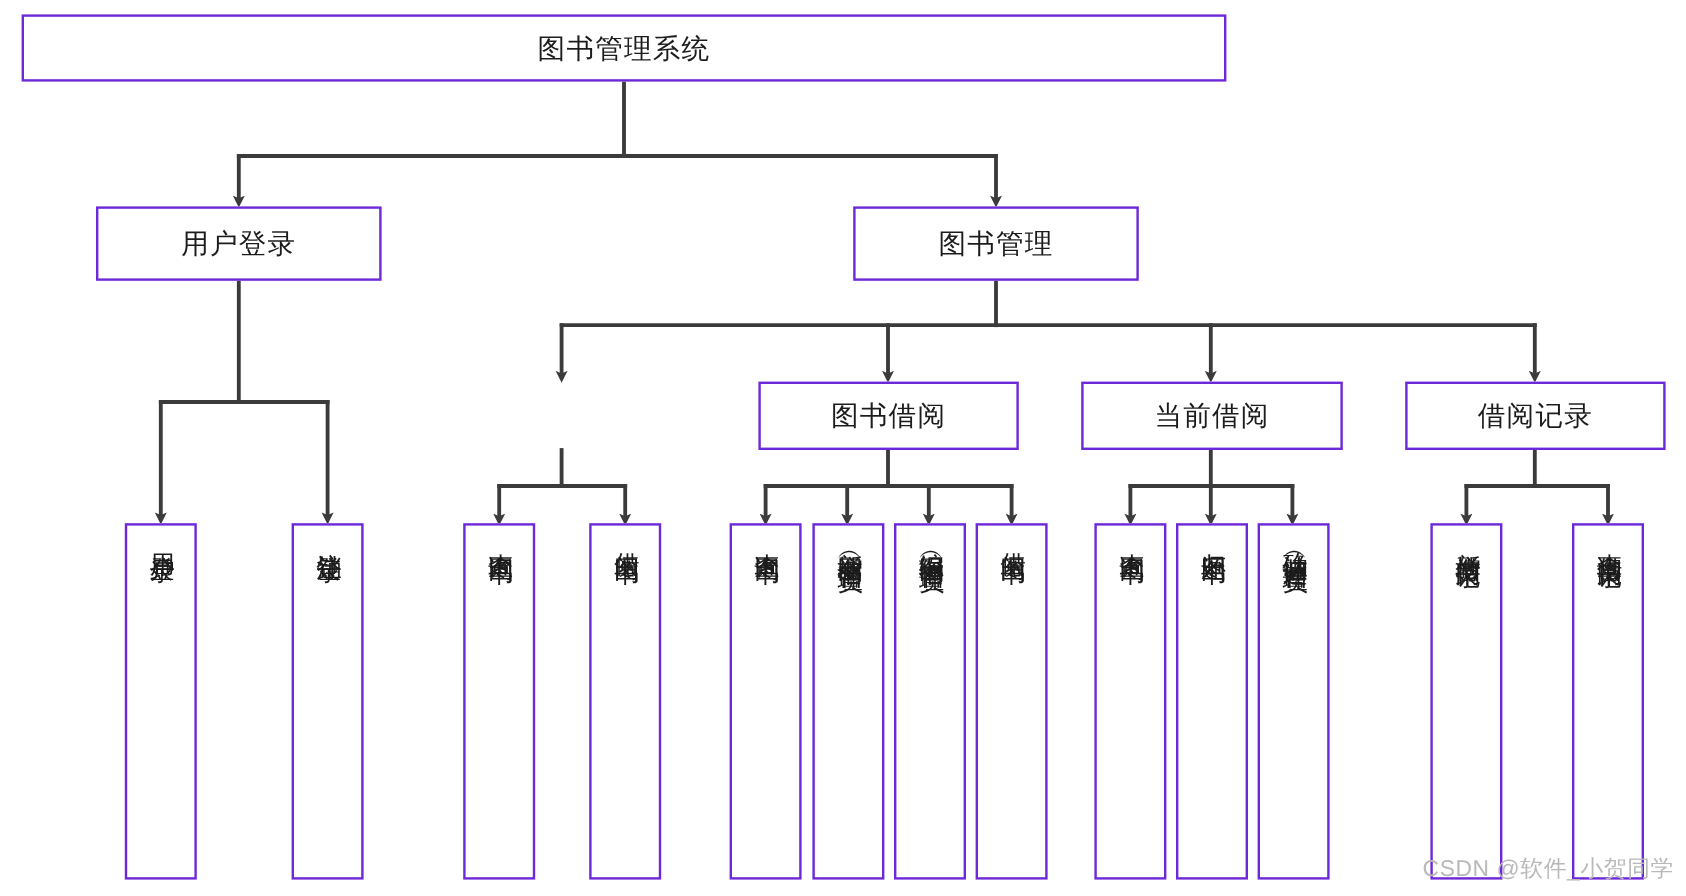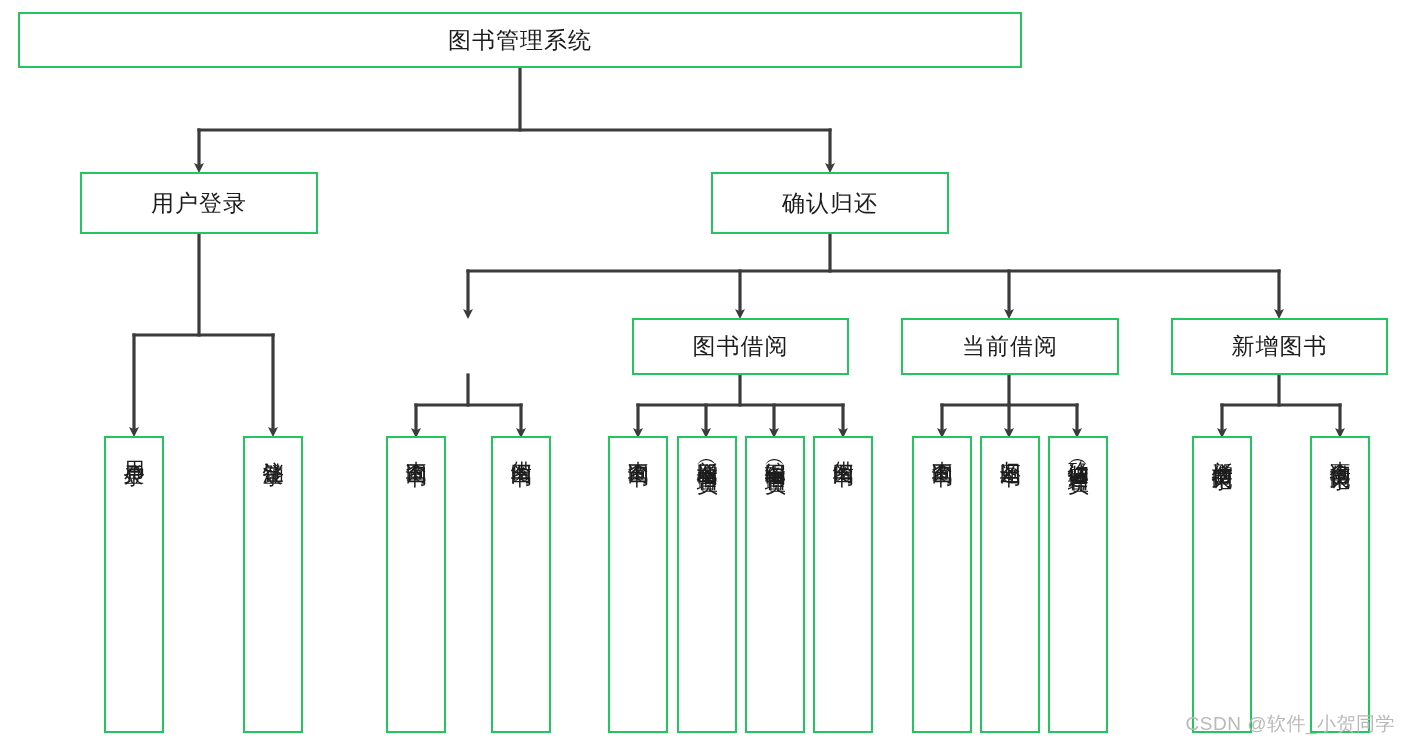--- a/index.html
+++ b/index.html
@@ -18,21 +18,21 @@
   #edges{
     position:absolute;
     left:0;top:0;
     width:1405px;height:747px;
     pointer-events:none;
   }
   .node{
     position:absolute;
     box-sizing:border-box;
     background:#ffffff;
-    border:2px solid #22c55e;
+    border:2px solid #6d28d9;
     display:flex;
     align-items:center;
     justify-content:center;
     z-index:2;
   }
   .node .lbl{
     font-size:22px;
     line-height:1.15;
     letter-spacing:1px;
     color:#1c1c1c;
@@ -122,31 +122,31 @@
   </svg>
 
   <div class="node h-node" style="left:18px;top:12px;width:1004px;height:56px;">
     <span class="lbl">图书管理系统</span>
   </div>
 
   <div class="node h-node" style="left:80px;top:172px;width:238px;height:62px;">
     <span class="lbl">用户登录</span>
   </div>
   <div class="node h-node" style="left:711px;top:172px;width:238px;height:62px;">
-    <span class="lbl">确认归还</span>
+    <span class="lbl">图书管理</span>
   </div>
 
   <div class="node h-node" style="left:632px;top:318px;width:217px;height:57px;">
     <span class="lbl">图书借阅</span>
   </div>
   <div class="node h-node" style="left:901px;top:318px;width:218px;height:57px;">
     <span class="lbl">当前借阅</span>
   </div>
   <div class="node h-node" style="left:1171px;top:318px;width:217px;height:57px;">
-    <span class="lbl">新增图书</span>
+    <span class="lbl">借阅记录</span>
   </div>
 
   <div class="node v-node" style="left:104px;top:436px;width:60px;height:297px;">
     <span class="lbl">用户登录</span>
   </div>
   <div class="node v-node" style="left:243px;top:436px;width:60px;height:297px;">
     <span class="lbl">注销登录</span>
   </div>
 
   <div class="node v-node" style="left:386px;top:436px;width:60px;height:297px;">

